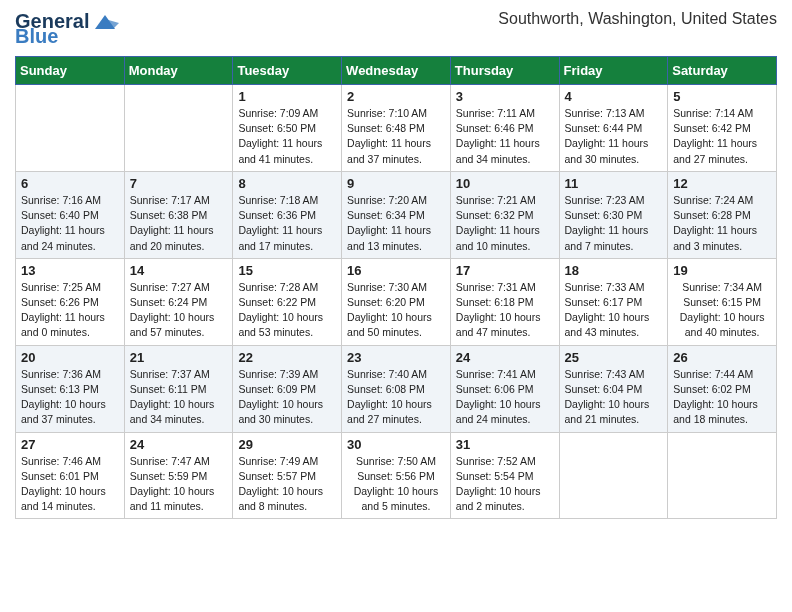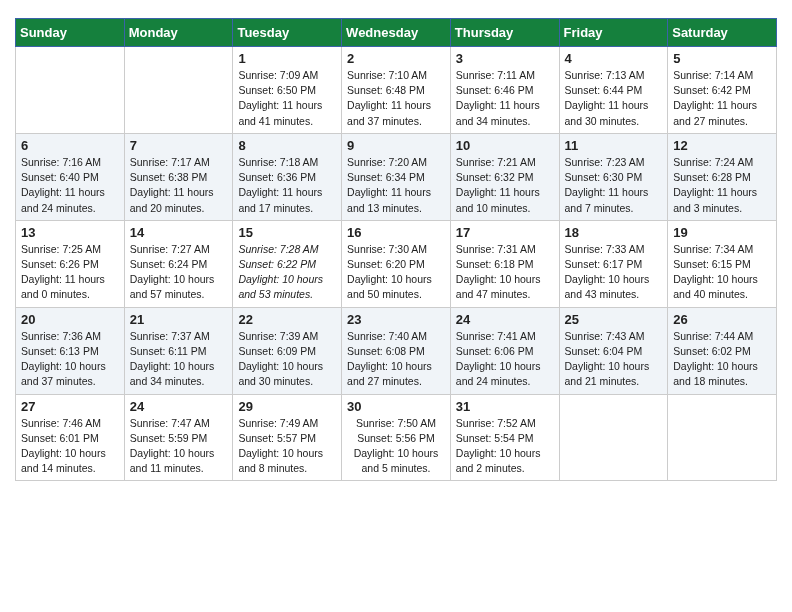--- a/index.html
+++ b/index.html
@@ -89,21 +89,33 @@
       color: #222;
     }
     .empty-cell {
       background: #fff !important;
     }
   </style>
 </head>
 <body>
 
 <div class="header-area">
+  <div class="logo-area">
+    <div class="logo-text">
+      <span class="logo-general">General</span>
+      <svg class="logo-icon" viewBox="0 0 28 22" xmlns="http://www.w3.org/2000/svg">
+        <polygon points="4,18 14,4 24,18" fill="#3a7cc1"></polygon>
+        <polygon points="14,8 22,18 28,12" fill="#3a7cc1" opacity="0.7"></polygon>
+      </svg>
+      <br>
+    </div>
+    <div style="font-size:20px; font-weight:bold; color:#3a7cc1; margin-top:-8px;">Blue</div>
+  </div>
   <div class="title-area">
+    <div class="location-title">Southworth, Washington, United States</div>
   </div>
 </div>
 
 <table class="calendar">
   <thead>
     <tr id="weekday-header-row">
         <th>Sunday</th>
         <th>Monday</th>
         <th>Tuesday</th>
         <th>Wednesday</th>
@@ -199,21 +211,21 @@
 Daylight: 11 hours and 0 minutes.</div>
         </td>
         <td>
           <span class="day-number">14</span>
           <div class="day-info" style="white-space: pre-line;">Sunrise: 7:27 AM
 Sunset: 6:24 PM
 Daylight: 10 hours and 57 minutes.</div>
         </td>
         <td>
           <span class="day-number">15</span>
-          <div class="day-info" style="white-space: pre-line; font-style: italic;">Sunrise: 7:28 AM
+          <div class="day-info" style="white-space: pre-line;">Sunrise: 7:28 AM
 Sunset: 6:22 PM
 Daylight: 10 hours and 53 minutes.</div>
         </td>
         <td>
           <span class="day-number">16</span>
           <div class="day-info" style="white-space: pre-line;">Sunrise: 7:30 AM
 Sunset: 6:20 PM
 Daylight: 10 hours and 50 minutes.</div>
         </td>
         <td>
@@ -223,21 +235,21 @@
 Daylight: 10 hours and 47 minutes.</div>
         </td>
         <td>
           <span class="day-number">18</span>
           <div class="day-info" style="white-space: pre-line;">Sunrise: 7:33 AM
 Sunset: 6:17 PM
 Daylight: 10 hours and 43 minutes.</div>
         </td>
         <td>
           <span class="day-number">19</span>
-          <div class="day-info" style="white-space: pre-line;">Sunrise: 7:34 AM
+          <div class="day-info" style="white-space: pre-line; text-align: center;">Sunrise: 7:34 AM
 Sunset: 6:15 PM
 Daylight: 10 hours and 40 minutes.</div>
         </td>
       </tr>
       <tr>
         <td>
           <span class="day-number">20</span>
           <div class="day-info" style="white-space: pre-line;">Sunrise: 7:36 AM
 Sunset: 6:13 PM
 Daylight: 10 hours and 37 minutes.</div>

